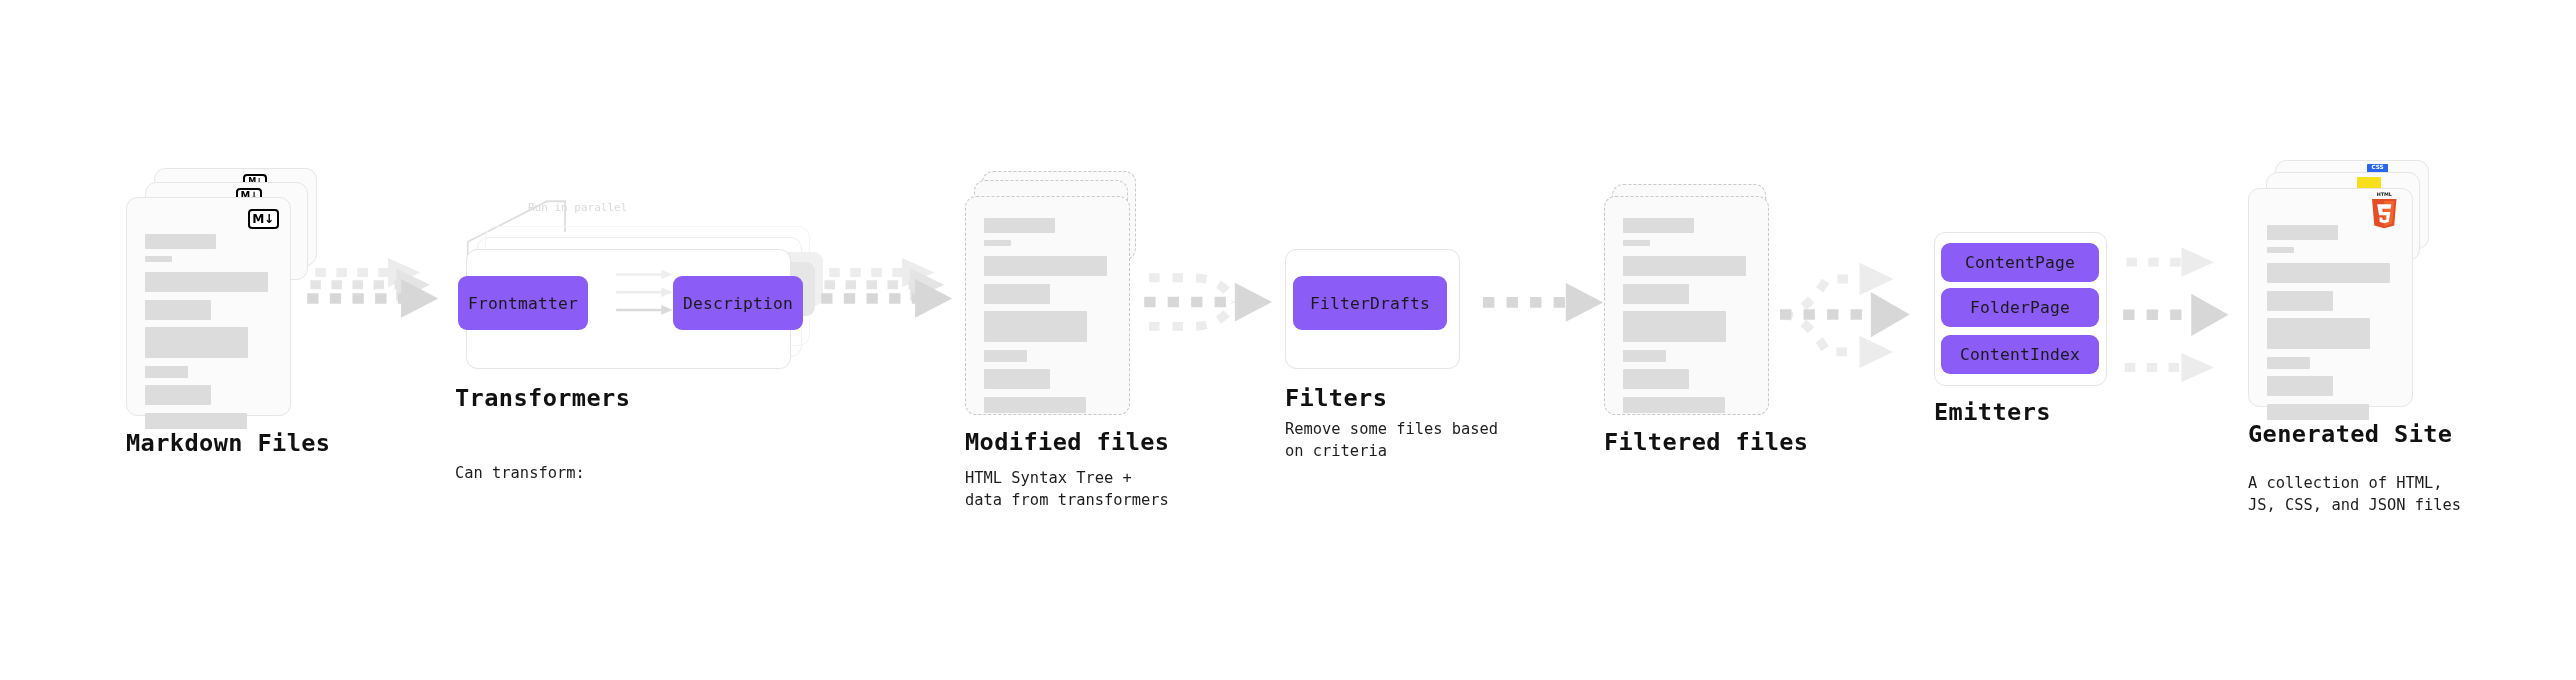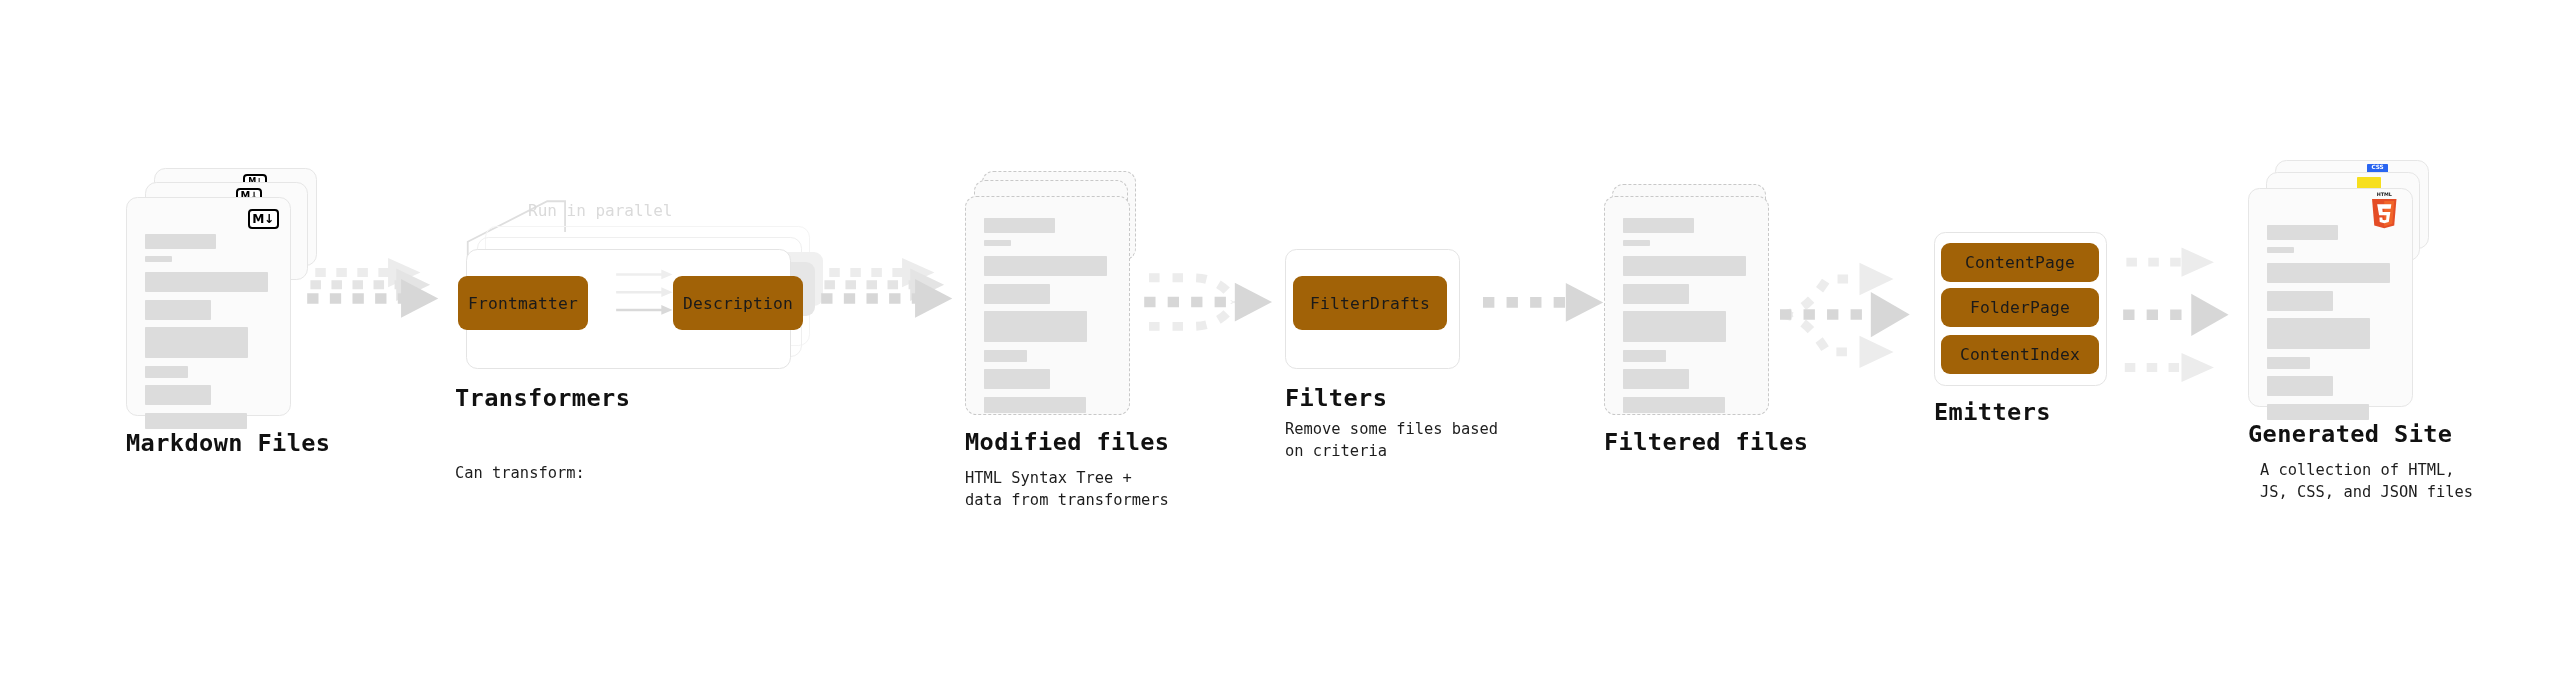--- a/index.html
+++ b/index.html
@@ -59,21 +59,21 @@
     position: absolute;
     border: 1.3px solid #e4e4e4;
     border-radius: 11.4px;
     background: #ffffff;
   }
   .group-box.ghost2 { border-color: #efefef; background: transparent; }
   .group-box.ghost3 { border-color: #f4f4f4; background: transparent; }
 
   .pill {
     position: absolute;
-    background: #a16207;
+    background: #8b5cf6;
     border-radius: 9px;
     display: flex; align-items: center; justify-content: center;
     color: #1a1a1a;
     font-size: 16.3px;
     letter-spacing: 0.2px;
     white-space: nowrap;
   }
   .pill.g2 { background: #e6e6e6; color: transparent; }
   .pill.g3 { background: #f0f0f0; color: transparent; }
 
@@ -88,21 +88,21 @@
   }
   .subtitle {
     position: absolute;
     font-size: 15.4px;
     color: #1d1d1d;
     line-height: 1.46;
     white-space: pre-line;
   }
   .parallel-label {
     position: absolute;
-    font-size: 16px;
+    font-size: 11px;
     color: #dadada;
     white-space: nowrap;
   }
   .bullets {
     position: absolute;
     font-size: 15.4px;
     color: #1d1d1d;
     line-height: 1.46;
   }
   .bullets .b-row { white-space: nowrap; }
@@ -323,17 +323,17 @@
 
     <svg class="html5-badge" style="left:2368px; top:192px;" viewBox="0 0 100 115">
       <text x="50" y="13" font-size="15" font-weight="700" text-anchor="middle" font-family="DejaVu Sans, Liberation Sans, sans-serif" fill="#1a1a1a">HTML</text>
       <path d="M12 22 L88 22 L81 104 L50 113 L19 104 Z" fill="#e44d26"></path>
       <path d="M50 28 L81 28 L75 99 L50 107 Z" fill="#f16529"></path>
       <path d="M28 38 L72 38 L70 52 L44 52 L45 62 L69 62 L64 93 L50 97 L36 93 L35 79 L44 79 L45 86 L50 88 L56 86 L57 72 L34 72 Z" fill="#ffffff"></path>
     </svg>
   </div>
 
   <div class="title" style="left:2248px; top:420px;">Generated Site</div>
-  <div class="subtitle" style="left:2248px; top:459px;margin-left:12px;">A collection of HTML,
+  <div class="subtitle" style="left:2248px; top:472px;">A collection of HTML,
 JS, CSS, and JSON files</div>
 
 </div>
 
 
 </body></html>

